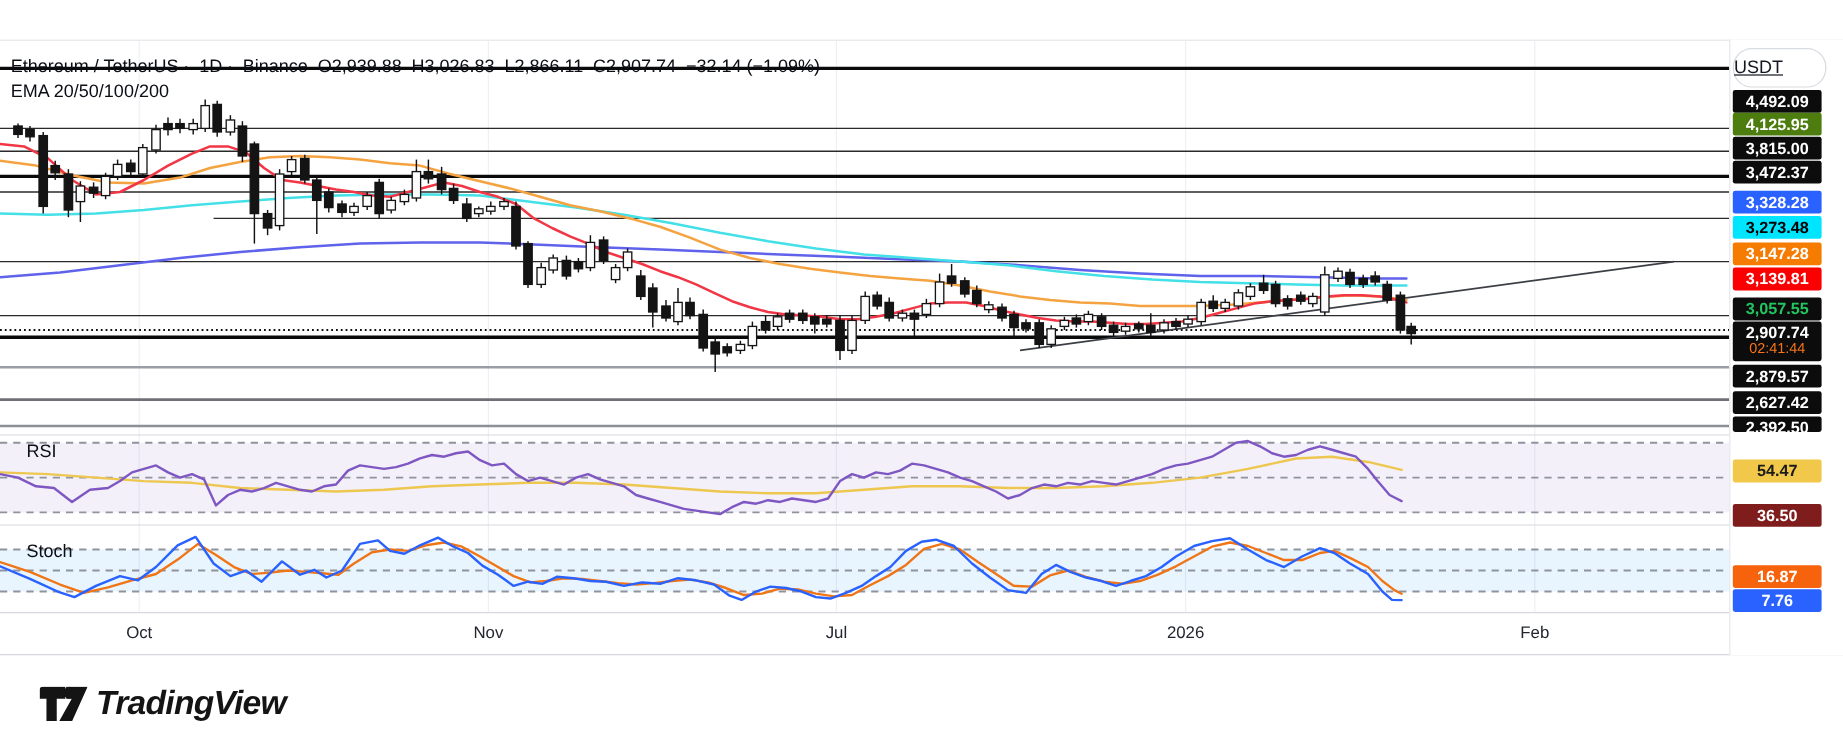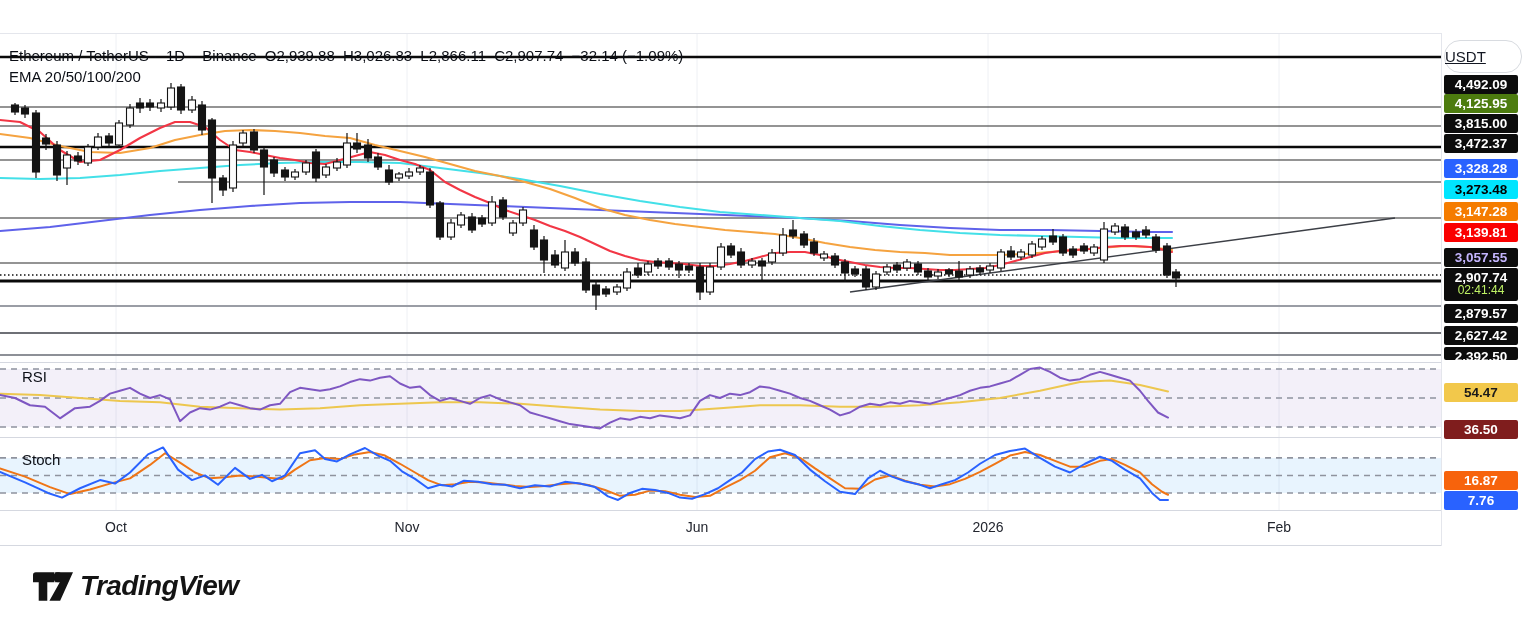--- a/index.html
+++ b/index.html
@@ -13,21 +13,21 @@
   .title-row span{margin-right:4px;}
   .ema-row{position:absolute;left:9px;top:68px;font-size:15px;color:#0b0e15;z-index:4;}
   .pane-label{position:absolute;font-size:15px;color:#0b0e15;z-index:4;}
   
   .scale{position:absolute;left:1441px;top:33px;width:95px;height:513px;background:#fff;border-left:1px solid #e4e6ec;z-index:5;}
   .pricebox{position:absolute;left:2px;min-width:74px;box-sizing:border-box;height:19px;line-height:19px;
             font-size:13.5px;font-weight:700;text-align:center;padding:0 5px;border-radius:2px;white-space:nowrap;}
   .pricebox.black{background:#0c0c0c;color:#fff;}
   .currency-btn{position:absolute;left:2px;top:7px;width:76px;height:31px;line-height:31px;text-align:left;
             background:#fff;border:1px solid #d8dbe0;border-radius:16px;font-size:15px;font-weight:500;color:#131722;text-decoration:underline;}
-  .countdown{display:block;font-size:12px;font-weight:400;color:#bef264;line-height:13px;margin-top:-3px;}
+  .countdown{display:block;font-size:12px;font-weight:400;color:#f97316;line-height:13px;margin-top:-3px;}
   .plainnum{position:absolute;left:8px;font-size:14.5px;color:#131722;font-weight:400;}
   .axis-label{position:absolute;top:519px;font-size:14px;color:#23262f;transform:translateX(-50%);z-index:4;}
   
   .logo{position:absolute;left:33px;top:570px;display:flex;align-items:center;z-index:4;}
   .logo .mark{margin-right:7px;}
   .logo .word{font-size:28px;font-weight:700;letter-spacing:-0.6px;color:#141414;font-style:italic;}
 </style>
 </head>
 <body>
 
@@ -322,35 +322,35 @@
     <div class="currency-btn">USDT</div>
     <div class="plainnum" style="top:437px;">100.00</div>
   <div class="pricebox " style="top: 41.5px; background: rgb(12, 12, 12); color: rgb(255, 255, 255);">4,492.09</div>
       <div class="pricebox " style="top: 60.5px; background: #4d7c0f; color: rgb(255, 255, 255);">4,125.95</div>
       <div class="pricebox " style="top: 80.5px; background: rgb(12, 12, 12); color: rgb(255, 255, 255);">3,815.00</div>
       <div class="pricebox " style="top: 100.5px; background: rgb(12, 12, 12); color: rgb(255, 255, 255);">3,472.37</div>
       <div class="pricebox " style="top: 125.5px; background: rgb(41, 98, 255); color: rgb(255, 255, 255);">3,328.28</div>
       <div class="pricebox " style="top: 146.5px; background: rgb(0, 229, 255); color: rgb(0, 0, 0);">3,273.48</div>
       <div class="pricebox " style="top: 168.5px; background: rgb(245, 124, 0); color: rgb(255, 255, 255);">3,147.28</div>
       <div class="pricebox " style="top: 189.5px; background: rgb(250, 0, 0); color: rgb(255, 255, 255);">3,139.81</div>
-      <div class="pricebox " style="top: 214.5px; background: rgb(12, 12, 12); color: #c4b5fd;">3,057.55</div>
+      <div class="pricebox " style="top: 214.5px; background: rgb(12, 12, 12); color: #22c55e;">3,057.55</div>
       <div class="pricebox " style="top: 270.5px; background: rgb(12, 12, 12); color: rgb(255, 255, 255); text-align: center;">2,879.57</div>
       <div class="pricebox " style="top: 292.5px; background: rgb(12, 12, 12); color: rgb(255, 255, 255);">2,627.42</div>
       <div class="pricebox " style="top: 313.5px; background: rgb(12, 12, 12); color: rgb(255, 255, 255); height: 13px; overflow: hidden;">2,392.50</div>
       <div class="pricebox " style="top: 349.5px; background: rgb(242, 200, 75); color: rgb(27, 27, 27);">54.47</div>
       <div class="pricebox " style="top: 387px; background: #7f1d1d; color: rgb(255, 255, 255);">36.50</div>
       <div class="pricebox " style="top: 437.5px; background: rgb(247, 99, 12); color: rgb(255, 255, 255);">16.87</div>
       <div class="pricebox " style="top: 457.5px; background: rgb(41, 98, 255); color: rgb(255, 255, 255);">7.76</div>
       <div class="pricebox black" style="top: 235px; height: 33px; line-height: 19px;"><span>2,907.74</span><span class="countdown">02:41:44</span></div>
     </div>
 
   <div id="axis-labels">
       <div class="axis-label" style="left: 116px;">Oct</div>
       <div class="axis-label" style="left: 407px;">Nov</div>
-      <div class="axis-label" style="left: 697px;">Jun</div>
+      <div class="axis-label" style="left: 697px;">Jul</div>
       <div class="axis-label" style="left: 988px;">2026</div>
       <div class="axis-label" style="left: 1279px;">Feb</div>
     </div>
 
   <div class="logo">
     <svg class="mark" width="40" height="29" viewBox="0 0 56 40">
       <path fill="#141414" d="M0 4 Q0 0 4 0 H30 V14 H20 V40 H8 V14 H0 Z"></path>
       <circle fill="#141414" cx="35" cy="7" r="7"></circle>
       <path fill="#141414" d="M31 0 H56 L38 40 H23 L37.5 14 H31 Z"></path>
     </svg>

